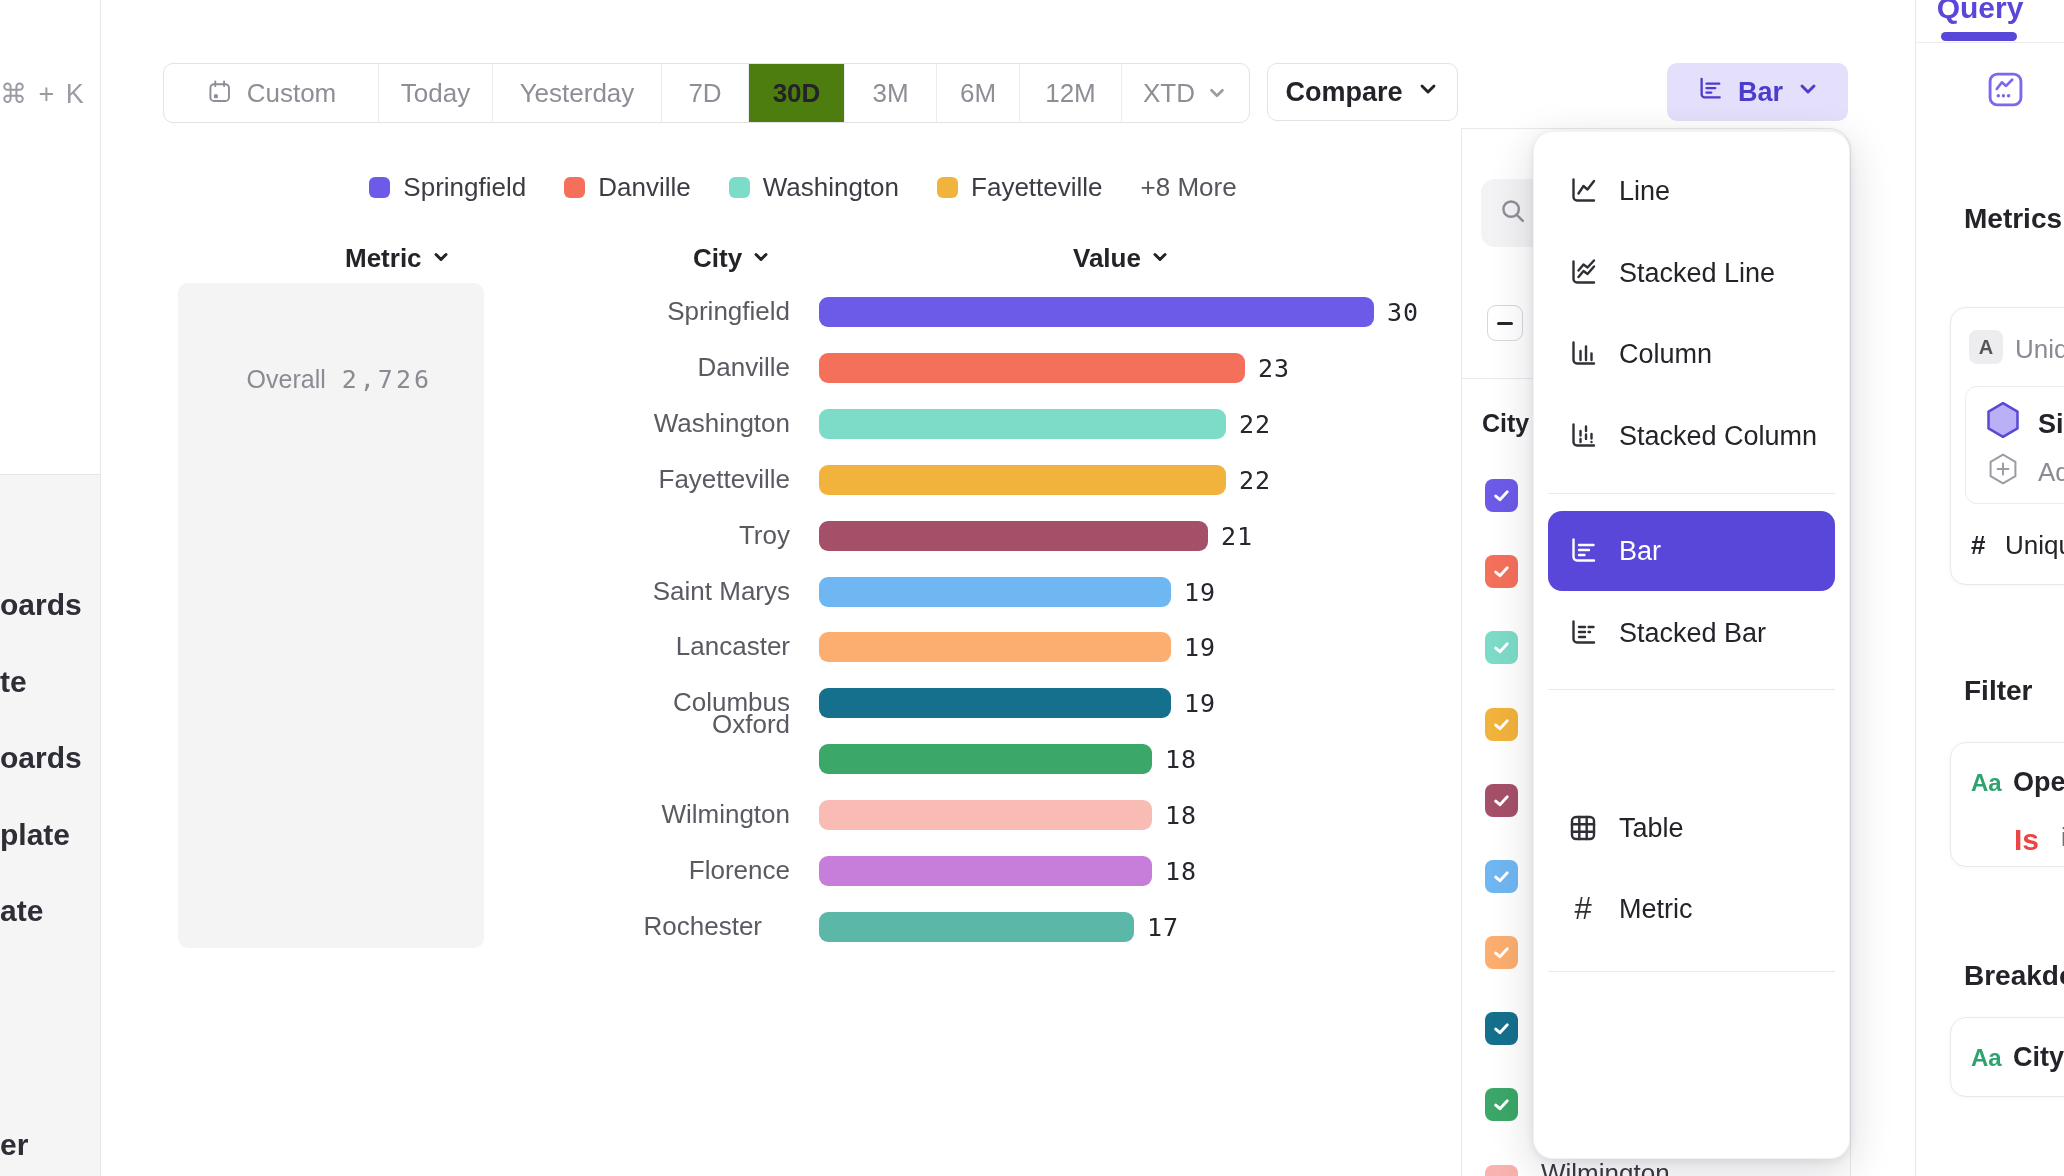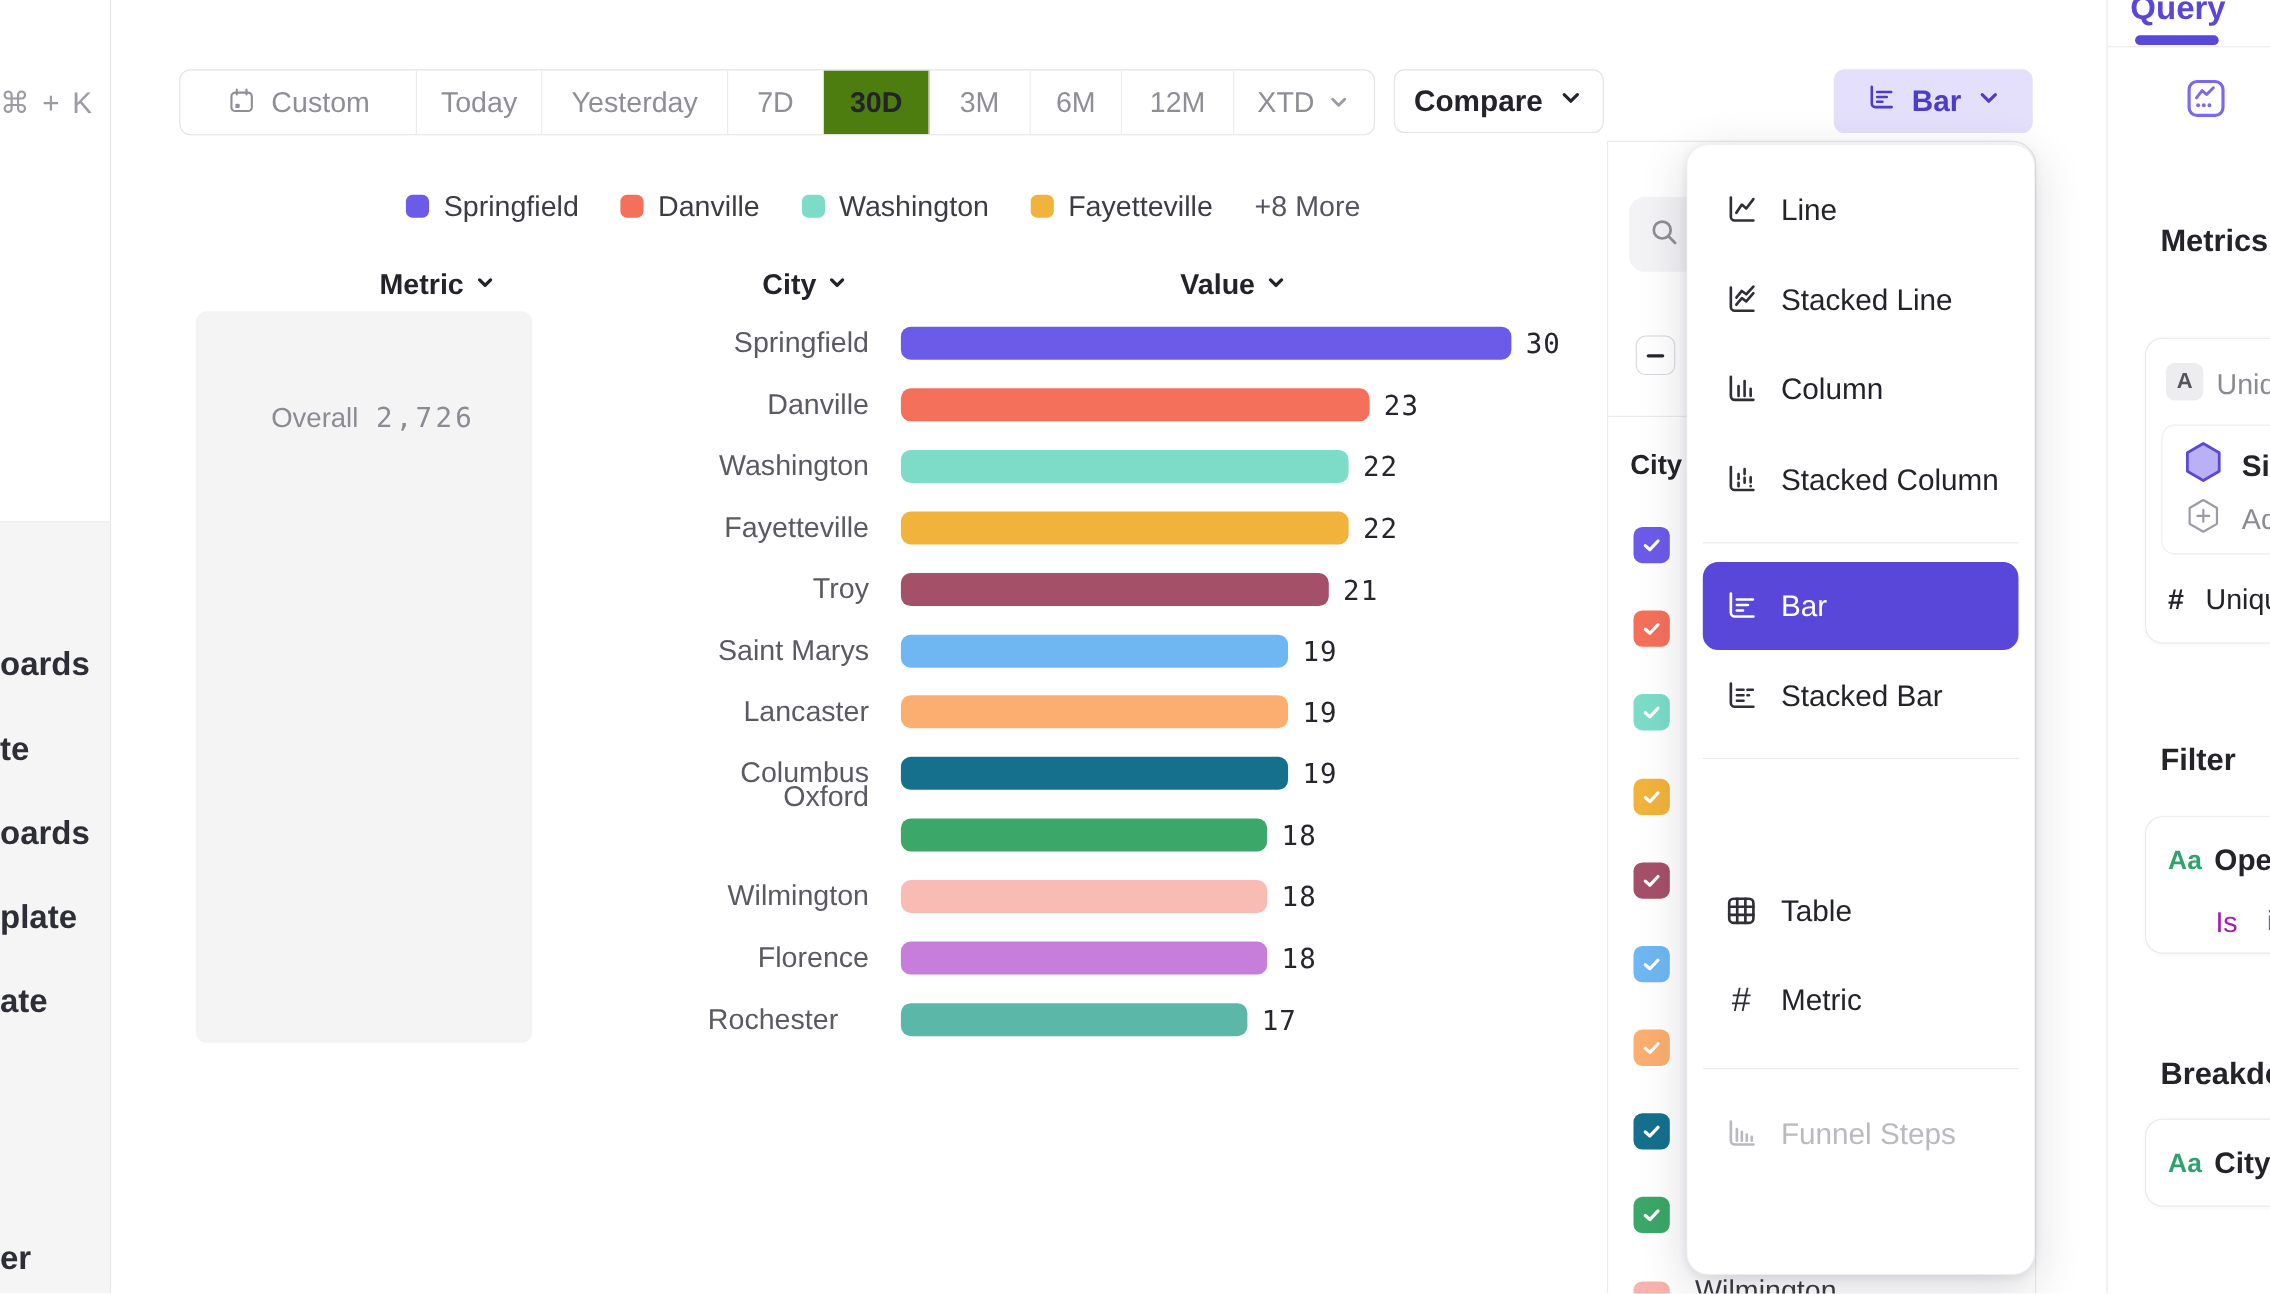--- a/index.html
+++ b/index.html
@@ -410,32 +410,20 @@
           <path d="M20.7 6 V28"></path>
         </svg>
       </span>
       <span>Table</span>
     </div>
     <div class="menu-item" style="top: 737px;">
       <span class="hash-glyph">#</span>
       <span>Metric</span>
     </div>
     <div class="menu-div" style="top: 839px;"></div>
-    <div class="menu-item dis" style="top: 859px;">
-      <span style="display:flex;">
-        <svg width="34" height="34" viewBox="0 0 34 34" fill="none" stroke="currentColor" stroke-width="2.4" stroke-linecap="round" stroke-linejoin="round">
-          <path d="M7.5 5.5 v17.5 a3.5 3.5 0 0 0 3.5 3.5 H28"></path>
-          <path d="M13 12.5 V23"></path>
-          <path d="M17.5 15 V23"></path>
-          <path d="M22 17.5 V23"></path>
-          <path d="M26.5 19.5 V23"></path>
-        </svg>
-      </span>
-      <span>Funnel Steps</span>
-    </div>
   </div>
 
 <div class="abs rp-vdiv"></div>
 <div class="abs rp-tab">Query</div>
 <div class="abs rp-underline"></div>
 <div class="abs rp-hdiv"></div>
 
 <div class="abs" style="left:1987px;top:71px;" id="query-icon"><svg width="37" height="37" viewBox="0 0 36 36" fill="none" stroke="#7A68F0" stroke-linecap="round" stroke-linejoin="round">
       <rect x="3" y="3" width="30" height="30" rx="7" stroke-width="2.8"></rect>
       <path d="M9.5 17.5 L14.5 11 L18.5 14.5 L24.5 8.5" stroke-width="2.6"></path>
@@ -462,21 +450,21 @@
   </div>
   <div class="dark-lbl" style="left:20px;top:222px;font-size:26px;font-weight:600;">#</div>
   <div class="dark-lbl" style="left:54px;top:222px;font-size:26px;font-weight:500;">Uniqu</div>
 </div>
 
 <div class="abs rp-h" style="left:1964px;top:675px;">Filter</div>
 
 <div class="card" style="left:1950px;top:742px;width:152px;height:125px;">
   <div class="aa-badge" style="left:20px;top:26px;">Aa</div>
   <div class="dark-lbl" style="left:62px;top:24px;">Ope</div>
-  <div class="gray-lbl" style="left:63px;top:80px;font-size:26px;color:#a21caf;">Is</div>
+  <div class="gray-lbl" style="left:63px;top:80px;font-size:30px;color:#ef4444;font-weight:bold;">Is</div>
   <div class="gray-lbl" style="left:110px;top:80px;font-size:25px;color:#6F6F78;">i</div>
 </div>
 
 <div class="abs rp-h" style="left:1964px;top:960px;">Breakdo</div>
 
 <div class="card" style="left:1950px;top:1017px;width:152px;height:80px;">
   <div class="aa-badge" style="left:20px;top:26px;">Aa</div>
   <div class="dark-lbl" style="left:62px;top:24px;">City</div>
 </div>
 

